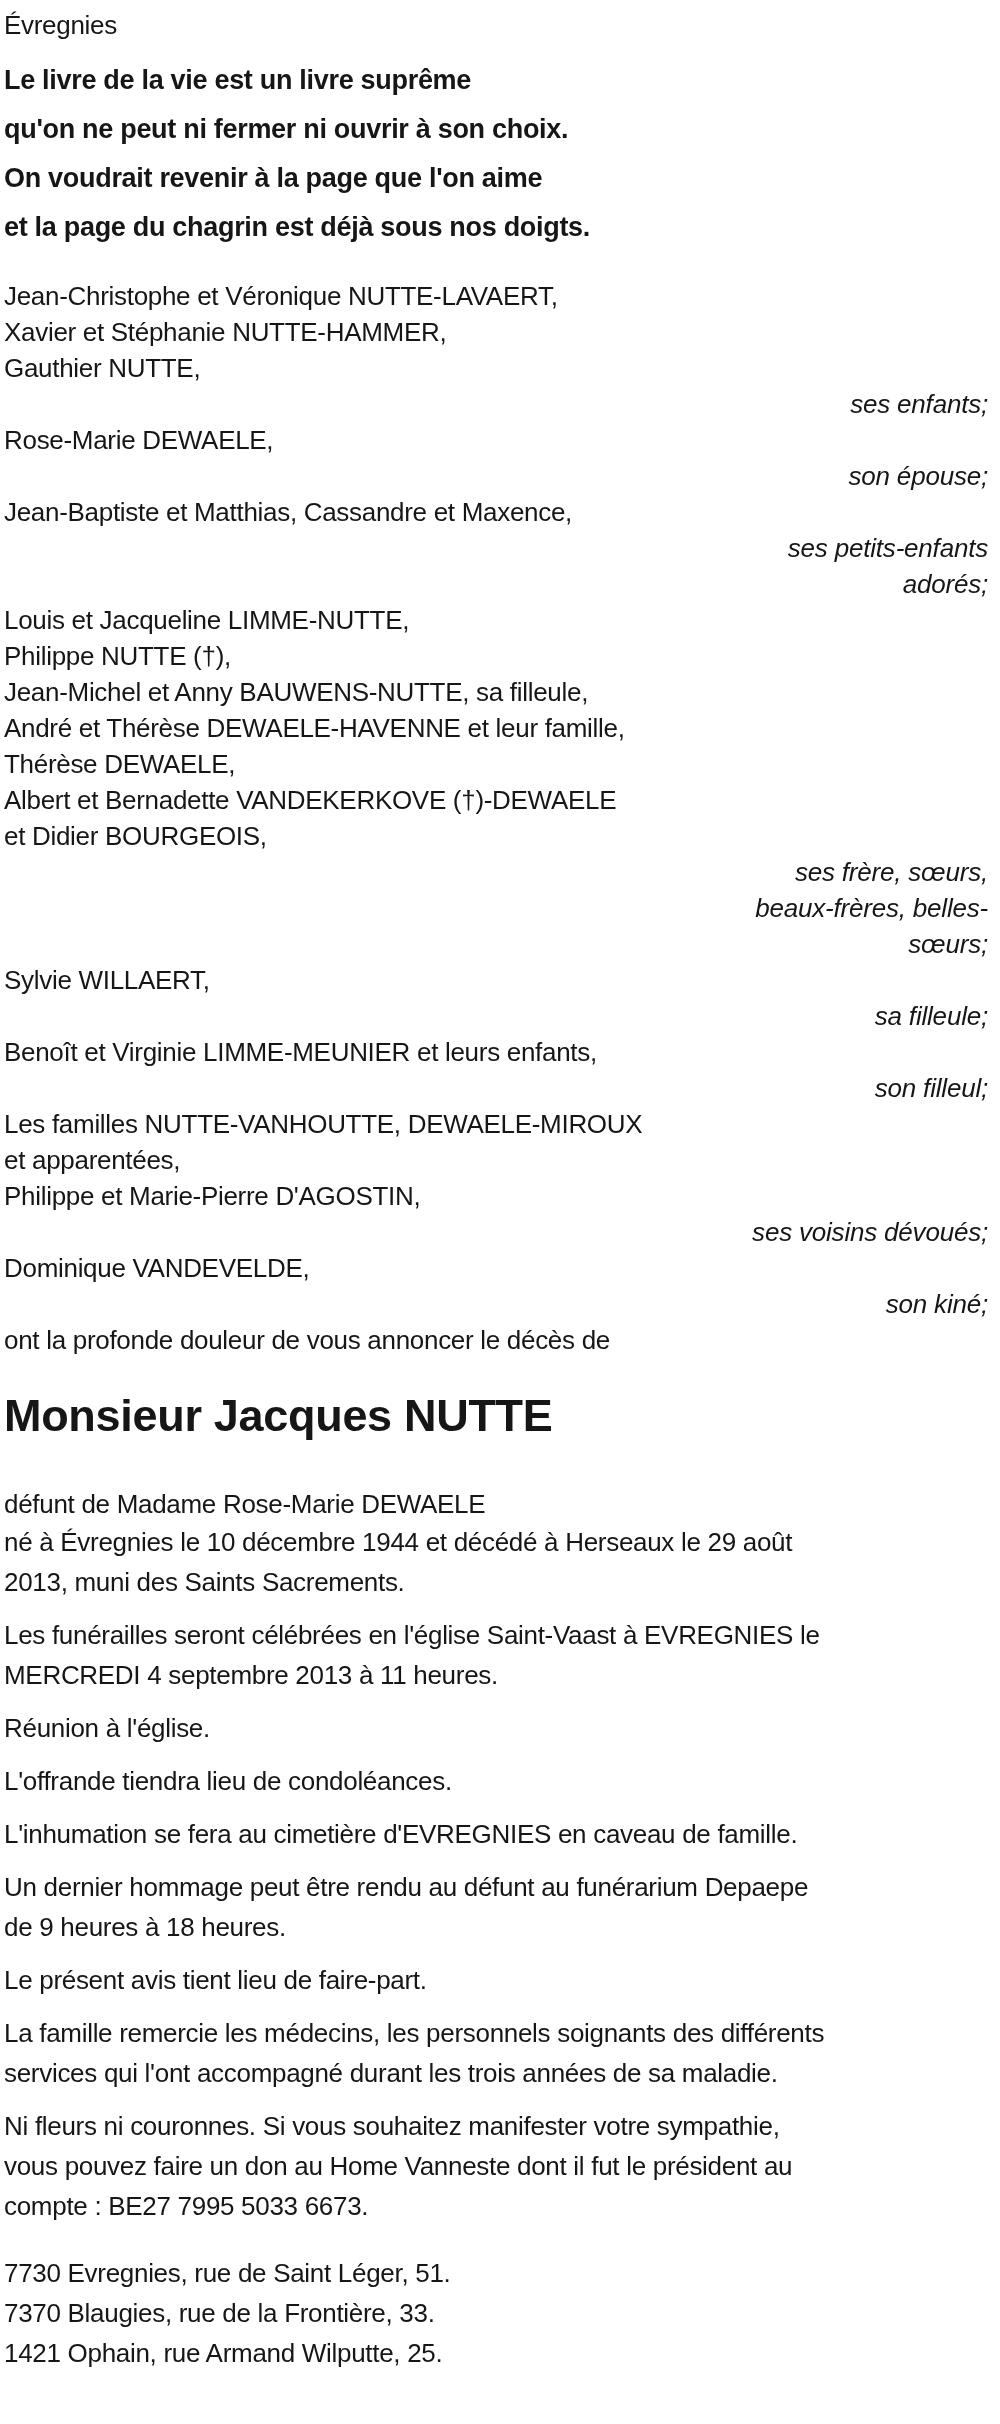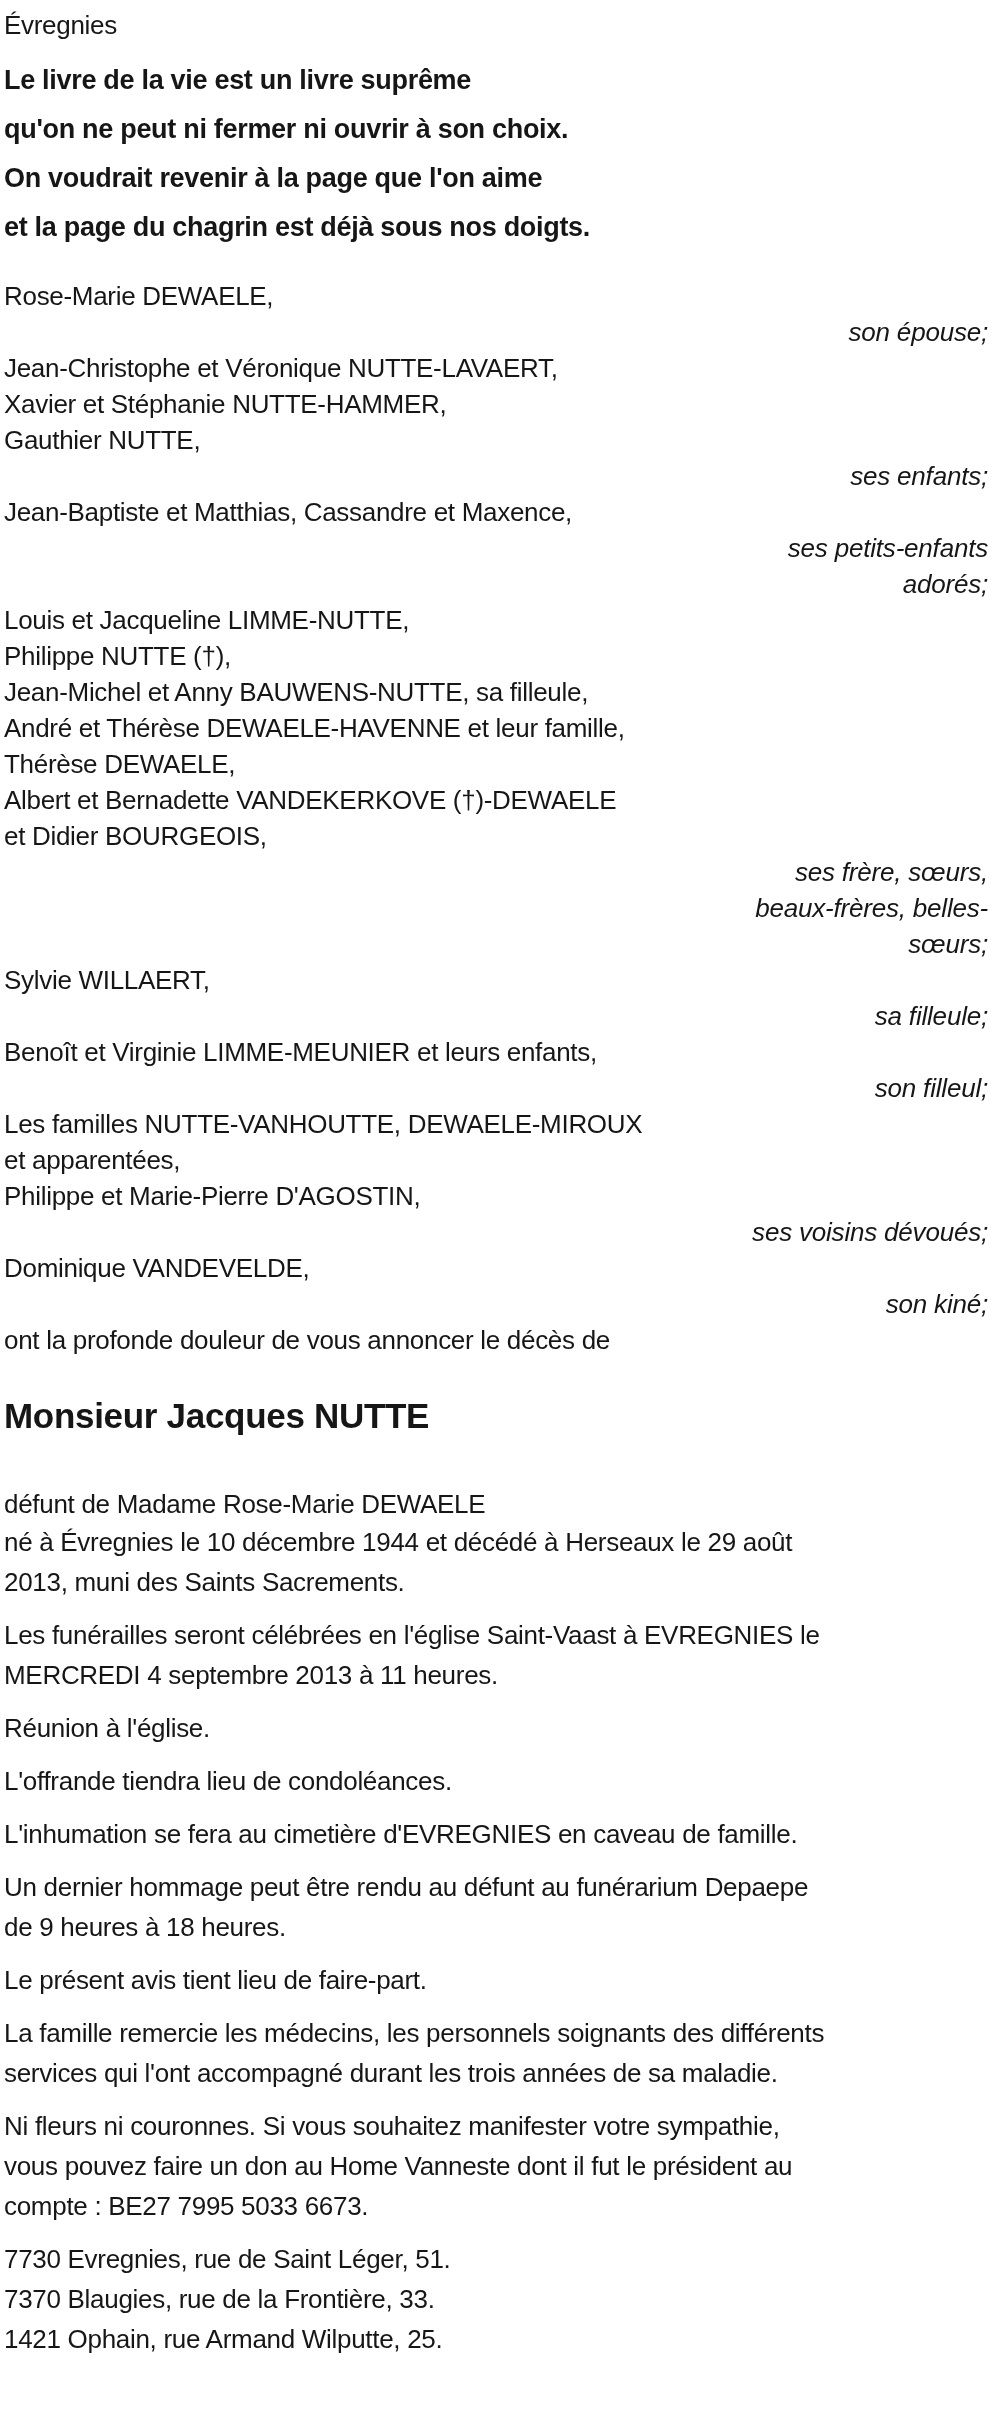--- a/index.html
+++ b/index.html
@@ -44,21 +44,21 @@
   }
 
   .announce {
     font-size: 26px;
     line-height: 36px;
     letter-spacing: -0.3px;
   }
 
   .deceased {
     margin-top: 38px;
-    font-size: 35px;
+    font-size: 45px;
     font-weight: 700;
     line-height: 40px;
     letter-spacing: -0.3px;
   }
 
   .spouse {
     margin-top: 50px;
     font-size: 26px;
     line-height: 36px;
     letter-spacing: -0.3px;
@@ -66,21 +66,21 @@
 
   .paras { }
   .para { margin: 0 0 13px 0; }
   .para-line {
     font-size: 26px;
     line-height: 40px;
     letter-spacing: -0.3px;
     white-space: nowrap;
   }
 
-  .addresses { margin-top: 13px; }
+  .addresses { margin-top: 27px; }
   .addr-line {
     font-size: 26px;
     line-height: 40px;
     letter-spacing: -0.3px;
     white-space: nowrap;
   }
 </style>
 </head>
 <body>
 
@@ -91,29 +91,29 @@
   <div class="poem">
     <div class="poem-line">Le livre de la vie est un livre suprême</div>
     <div class="poem-line">qu'on ne peut ni fermer ni ouvrir à son choix.</div>
     <div class="poem-line">On voudrait revenir à la page que l'on aime</div>
     <div class="poem-line">et la page du chagrin est déjà sous nos doigts.</div>
   </div>
 
   <div class="families">
 
     <div class="entry">
-      <div class="name-line">Rose-Marie DEWAELE,</div>
-      <div class="rel-line">son épouse;</div>
-    </div>
-
-    <div class="entry">
       <div class="name-line">Jean-Christophe et Véronique NUTTE-LAVAERT,</div>
       <div class="name-line">Xavier et Stéphanie NUTTE-HAMMER,</div>
       <div class="name-line">Gauthier NUTTE,</div>
       <div class="rel-line">ses enfants;</div>
+    </div>
+
+    <div class="entry">
+      <div class="name-line">Rose-Marie DEWAELE,</div>
+      <div class="rel-line">son épouse;</div>
     </div>
 
     <div class="entry">
       <div class="name-line">Jean-Baptiste et Matthias, Cassandre et Maxence,</div>
       <div class="rel-line">ses petits-enfants</div>
       <div class="rel-line">adorés;</div>
     </div>
 
     <div class="entry">
       <div class="name-line">Louis et Jacqueline LIMME-NUTTE,</div>

